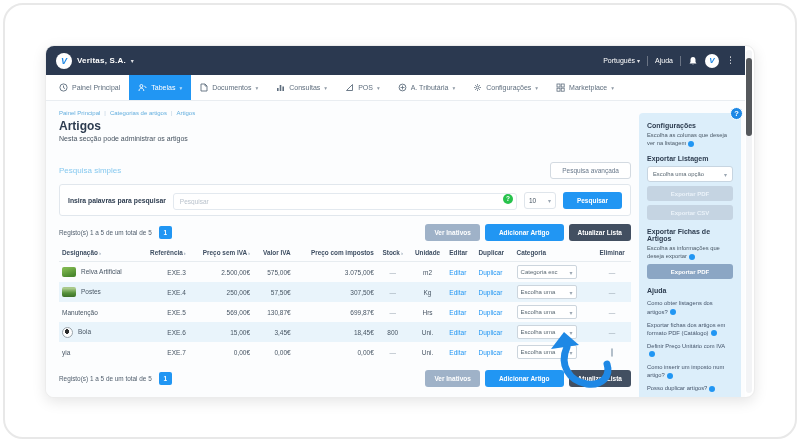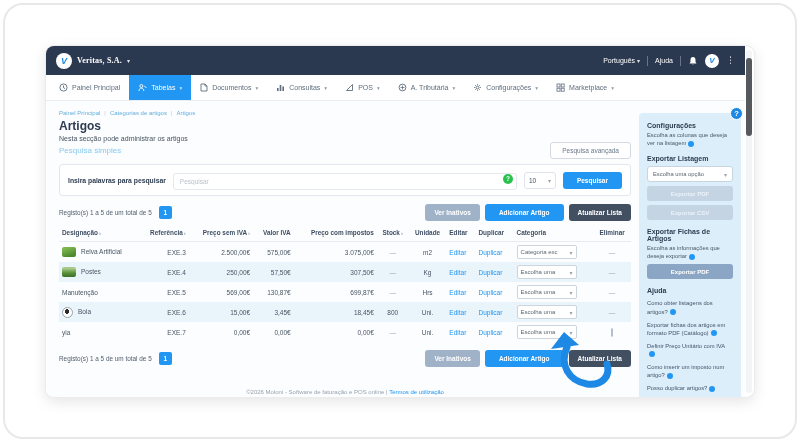--- a/index.html
+++ b/index.html
@@ -20,21 +20,21 @@
   .scroll-thumb { position:absolute; top:8px; left:0; width:6px; height:78px;
                   background:#55585c; border-radius:3px; }
 
   
   .topbar { height:29px; background:#2b3950; display:flex; align-items:center;
             justify-content:space-between; padding:0 10px; color:#fff; flex:none; }
   .brand { display:flex; align-items:center; gap:5px; }
   .logo-circle { width:16px; height:16px; border-radius:50%; background:#fff;
                  display:flex; align-items:center; justify-content:center;
                  color:#1e88e5; font-size:9px; font-weight:bold; font-style:italic; }
-  .company { font-size:8px; font-weight:bold; letter-spacing:.2px;font-family:Liberation Serif, serif; }
+  .company { font-size:8px; font-weight:bold; letter-spacing:.2px; }
   .caret { font-size:6px; opacity:.85; }
   .topbar-right { display:flex; align-items:center; gap:7px; font-size:7px; }
   .tb-sep { width:1px; height:10px; background:rgba(255,255,255,.3); }
   .bell svg { display:block; }
   .avatar { width:14px; height:14px; border-radius:50%; background:#fff; color:#1e88e5;
             font-size:8px; font-weight:bold; font-style:italic; display:flex;
             align-items:center; justify-content:center; }
   .kebab { font-size:9px; line-height:1; }
 
   
@@ -49,21 +49,21 @@
   
   .content { flex:1; display:flex; padding:9px 4px 0 13px; background:#fcfdfe;
              position:relative; min-height:0; }
   .main { flex:1; min-width:0; margin-right:8px; }
 
   .breadcrumb { font-size:6px; color:#63aede; display:flex; gap:4px; }
   .crumb + .crumb::before { content:"|"; color:#b9cede; margin-right:4px; }
   .page-title { font-size:12px; font-weight:bold; color:#2d3c50; margin-top:3px; }
   .page-sub { font-size:7px; color:#45525f; margin-top:2px; }
 
-  .section-row { display:flex; justify-content:space-between; align-items:center; margin-top:0; }
+  .section-row { display:flex; justify-content:space-between; align-items:center; margin-top:20px; }
   .section-label { font-size:8px; color:#87c9ef; }
   .btn-outline { background:#fff; border:1px solid #d3dae1; border-radius:3px;
                  color:#68788a; font-size:6.5px; padding:4px 11px; }
 
   .search-box { margin-top:5px; border:1px solid #e1e7ed; border-radius:3px; background:#fff;
                 display:flex; align-items:center; gap:7px; padding:5px 8px; }
   .search-label { font-size:6.8px; font-weight:bold; color:#2e3d50; white-space:nowrap; }
   .search-wrap { position:relative; flex:1; }
   .search-wrap input { width:100%; height:17px; border:1px solid #e3e9ef; border-radius:3px;
                        font-size:6.5px; padding:0 18px 0 6px; color:#333;

